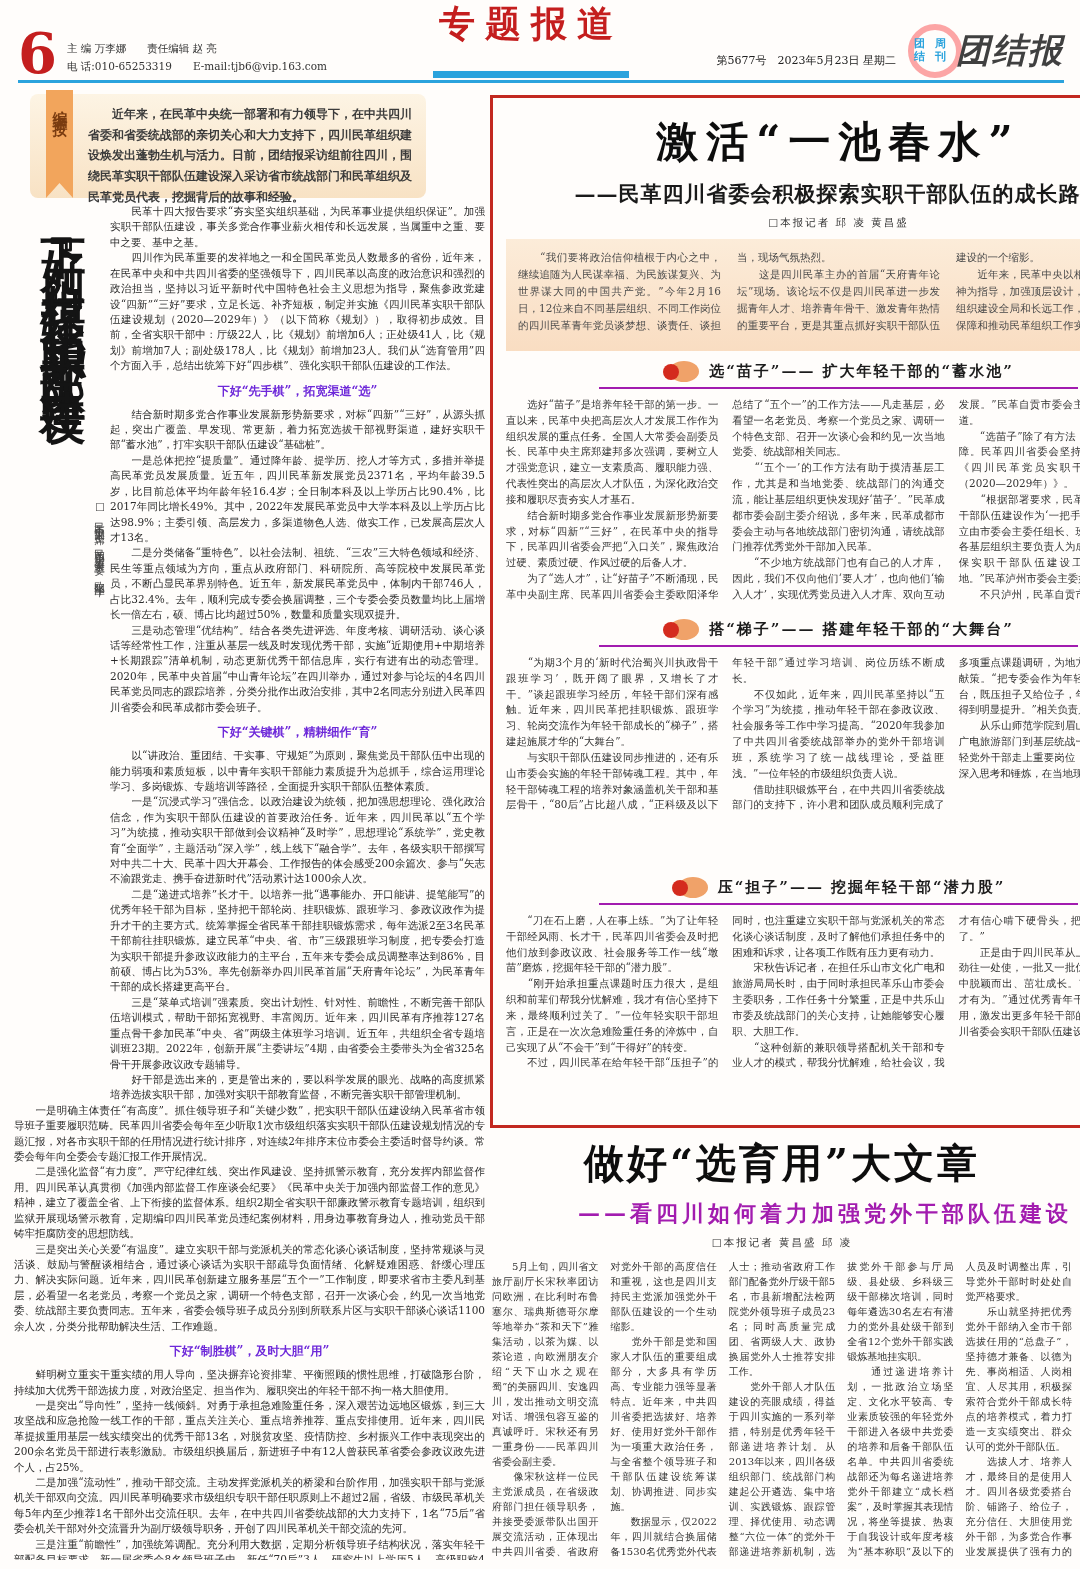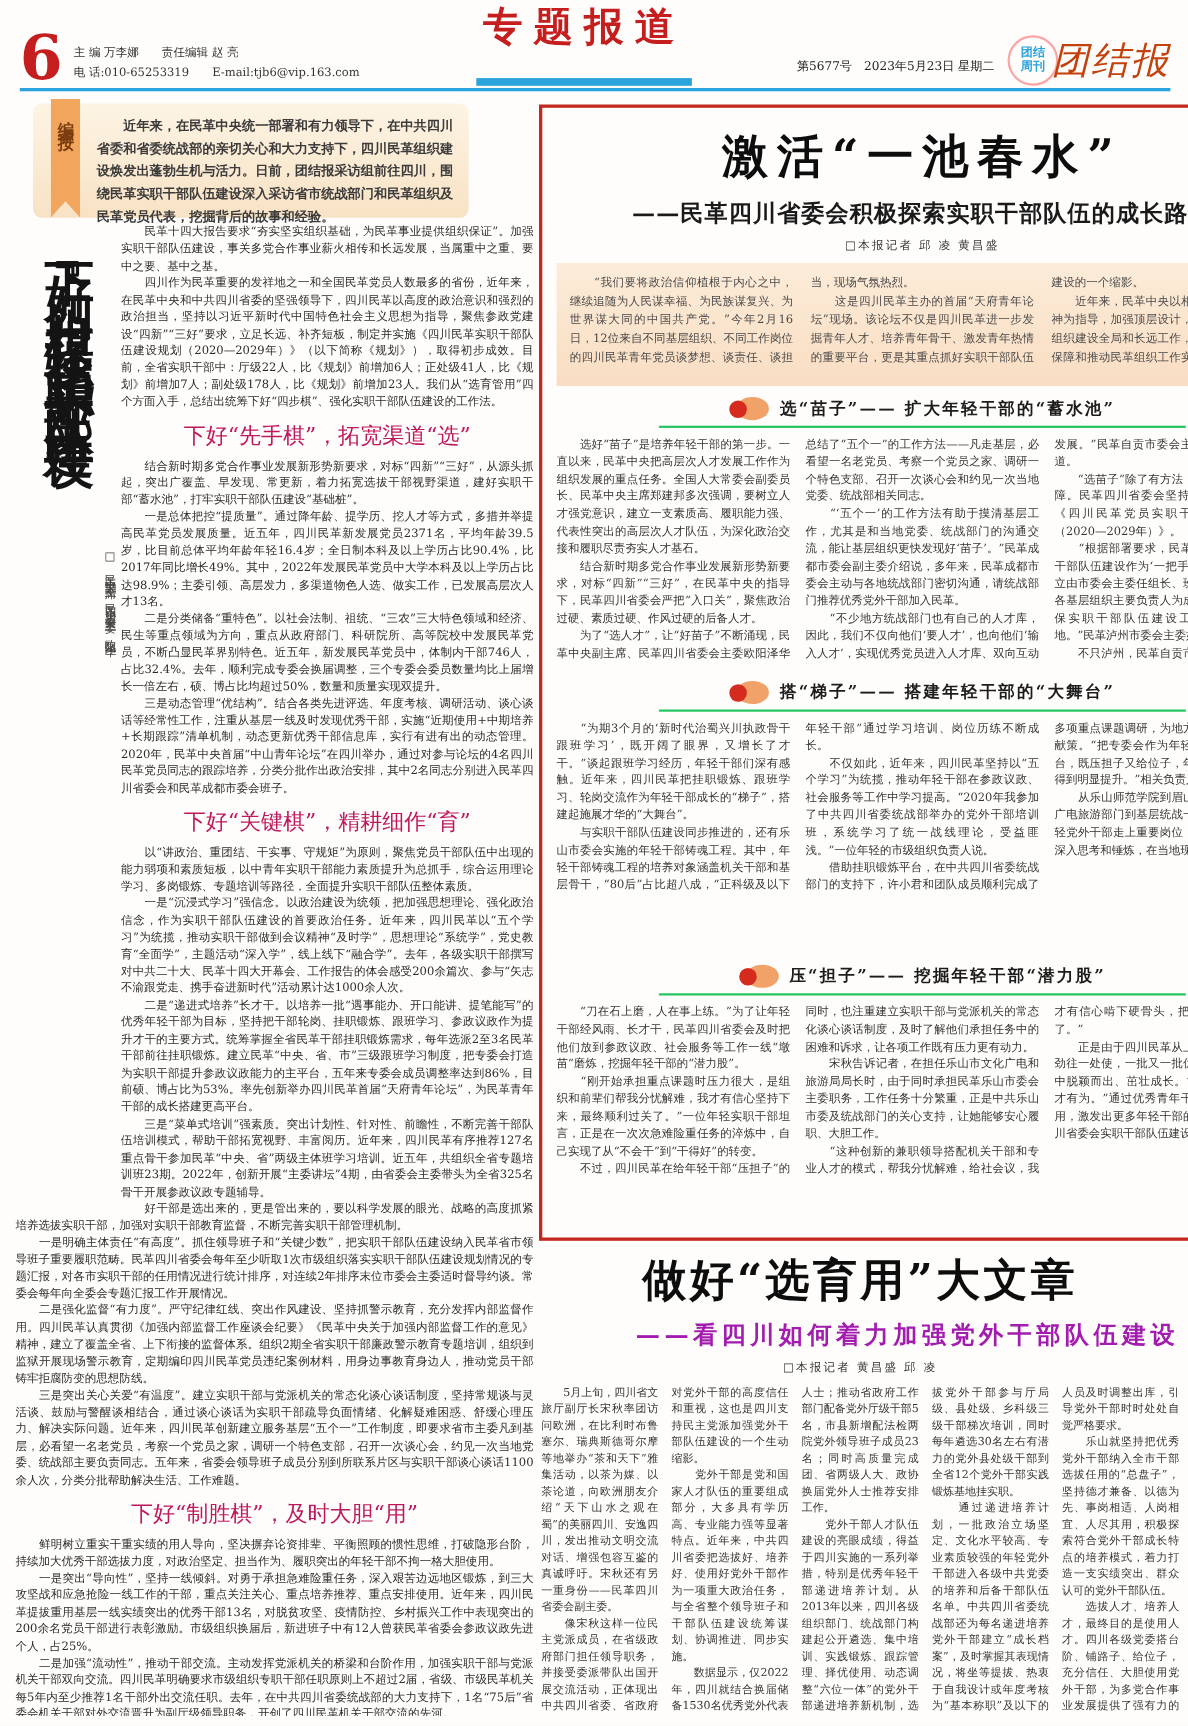--- a/index.html
+++ b/index.html
@@ -9,55 +9,55 @@
   .hdr{position:absolute;left:18px;top:14px;width:1046px;height:64px;display:flex;align-items:flex-end;}
   .hdr-left{display:flex;align-items:flex-end;gap:10px;width:340px;}
   .pgnum{font-size:56px;line-height:0.9;color:#c41e1e;font-weight:bold;}
   .hdr-info{font-size:10.5px;line-height:1.7;color:#333;padding-bottom:2px;white-space:pre-line;}
   .hdr-center{flex:1;text-align:center;}
   .section-title{display:inline-block;font-size:36px;font-weight:900;color:#c41e1e;
                  letter-spacing:10px;padding:0 6px 22px 6px;border-bottom:7px solid #2ba3dd;}
   .hdr-right{width:360px;display:flex;align-items:flex-end;justify-content:flex-end;gap:12px;}
   .issue{font-size:11px;color:#222;padding-bottom:10px;white-space:nowrap;}
   .logo{display:flex;align-items:center;}
-  .badge{width:42px;height:42px;border:2px solid #fca5a5;border-radius:50%;display:flex;flex-direction:column;
+  .badge{width:42px;height:42px;border:6px solid #fca5a5;border-radius:50%;display:flex;flex-direction:row;
          align-items:center;justify-content:center;color:#2ba3dd;font-size:11px;font-weight:bold;line-height:1.15;}
-  .paper-name{font-size:34px;font-weight:400;color:#c2410c;font-style:italic;margin-left:-6px;letter-spacing:2px;}
+  .paper-name{font-size:34px;font-weight:700;color:#404040;font-style:italic;margin-left:-6px;letter-spacing:2px;}
   .blue-rule{position:absolute;left:18px;top:80px;width:1046px;height:3px;background:#2ba3dd;}
   
   .ednote{position:absolute;left:30px;top:94px;width:396px;height:104px;border-radius:8px;
           background:linear-gradient(180deg,#fdf4e4,#f8e2c4);}
   .ribbon{position:absolute;left:16px;top:-4px;width:27px;height:108px;background:#f2a55c;
           clip-path:polygon(0 0,100% 0,100% 100%,50% 86%,0 100%);
           display:flex;align-items:flex-start;justify-content:center;}
   .ribbon span{writing-mode:vertical-rl;text-orientation:upright;font-size:15px;font-weight:bold;color:#7a3c10;
                letter-spacing:6px;padding-top:8px;}
   .ednote-text{padding:10px 14px 8px 58px;font-size:12px;font-weight:bold;color:#3b3b3b;
                line-height:1.72;text-align:justify;white-space:pre-line;}
   
   .left-art{position:absolute;left:14px;top:204px;width:471px;height:1356px;overflow:hidden;}
   .la-float{float:left;width:96px;height:898px;display:flex;}
   .la-headline{writing-mode:vertical-rl;text-orientation:upright;font-size:45px;font-weight:900;color:#141414;
                letter-spacing:10px;line-height:1.0;width:72px;}
   .la-byline{writing-mode:vertical-rl;text-orientation:upright;font-size:10.5px;color:#444;
              letter-spacing:2px;padding-top:296px;width:20px;line-height:1.2;}
   .la-body{font-size:10.5px;line-height:1.47;text-align:justify;color:#2b2b2b;white-space:pre-line;}
-  .la-h{font-size:20px;font-weight:normal;text-align:center;color:#be185d;margin:9px 0 7px 0;}
+  .la-h{font-size:12px;font-weight:bold;text-align:center;color:#6d28d9;margin:9px 0 7px 0;}
   
   .feature{position:absolute;left:490px;top:95px;width:697px;height:1033px;border:3px solid #c22820;
            box-sizing:border-box;background:#fffdfb;padding:10px 13px;}
   .f-title{text-align:center;font-size:42px;font-weight:900;letter-spacing:8px;color:#0d0d0d;margin-top:6px;}
   .f-sub{text-align:center;font-size:21px;font-weight:bold;color:#1a1a1a;margin-top:10px;letter-spacing:1px;}
   .f-byline{text-align:center;font-size:10.5px;color:#333;margin:8px 0 9px 0;letter-spacing:2px;}
   .f-intro{background:linear-gradient(180deg,#fcecd9,#f9ddc2);padding:10px 12px;height:92px;overflow:hidden;
            column-count:3;column-gap:16px;font-size:10.5px;line-height:1.62;color:#4a4a4a;
            text-align:justify;white-space:pre-line;}
   .sec{margin-top:10px;}
   .sec-head{display:flex;align-items:center;justify-content:center;gap:10px;width:72%;margin:0 auto;
-            border-bottom:2px solid #22c55e;padding-bottom:5px;}
+            border-bottom:2px solid #a21caf;padding-bottom:5px;}
   .sec-head .txt{font-size:15px;font-weight:bold;color:#1c1c1c;letter-spacing:2px;}
   .bullet{position:relative;width:36px;height:21px;flex:0 0 36px;}
   .bullet .ell{position:absolute;right:0;top:0;width:30px;height:21px;border-radius:50%;background:#f0a269;}
   .bullet .dot{position:absolute;left:0;top:3px;width:16px;height:16px;border-radius:50%;background:#d42b1e;}
   .sec-body{margin-top:8px;height:212px;overflow:hidden;column-count:3;column-gap:14px;
             font-size:10.4px;line-height:1.52;color:#333;text-align:justify;white-space:pre-line;}
   
   .bottom-art{position:absolute;left:492px;top:1136px;width:580px;height:426px;overflow:hidden;}
   .b-title{text-align:center;font-size:40px;font-weight:900;letter-spacing:3px;color:#0d0d0d;}
   .b-sub{text-align:right;font-size:22px;font-weight:600;letter-spacing:4px;color:#a21caf;margin-top:8px;}

